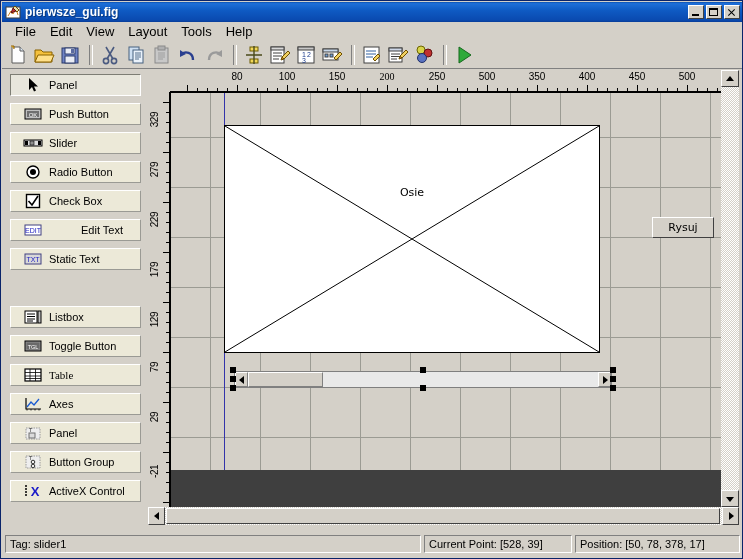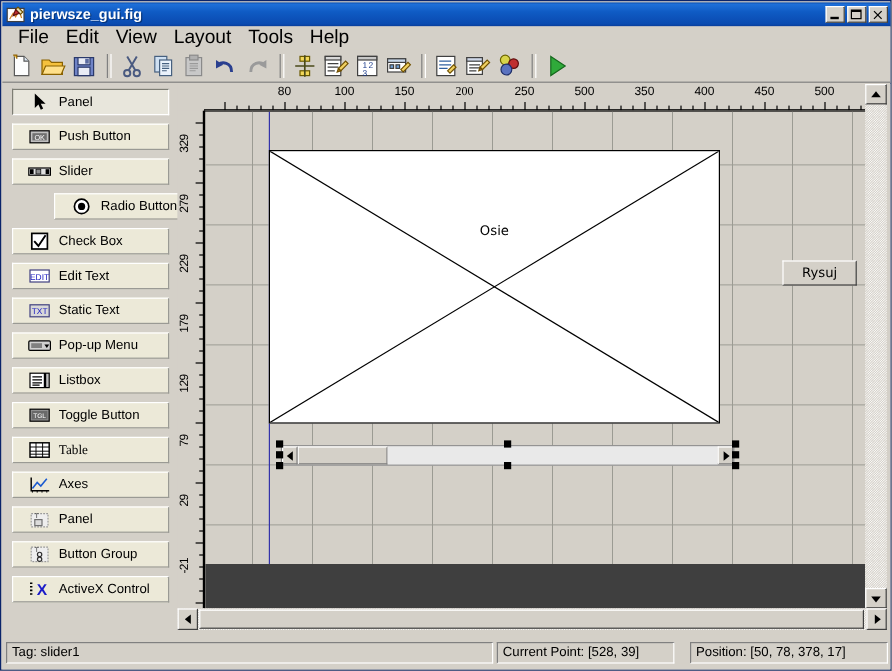--- a/index.html
+++ b/index.html
@@ -36,21 +36,21 @@
   .g-max{width:9px;height:8px;left:2px;top:2px;border:1px solid #000;background:transparent !important;box-sizing:border-box;border-top-width:2px;}
   .g-cl1,.g-cl2{width:9px;height:1px;left:2px;top:6px;}
   .g-cl1{transform:rotate(45deg);}
   .g-cl2{transform:rotate(-45deg);}
 
   
   .menubar{
     position:absolute;left:1px;top:21px;width:741px;height:19px;
     background:#d4d0c8;display:flex;align-items:center;padding-left:6px;box-sizing:border-box;
   }
-  .menuitem{font-size:16px;color:#000;padding:2px 7px;cursor:default;text-align:center;}
+  .menuitem{font-size:13px;color:#000;padding:2px 7px;cursor:default;text-align:center;}
 
   
   .toolbar{
     position:absolute;left:1px;top:40px;width:741px;height:28px;
     background:#d4d0c8;display:flex;align-items:center;padding-left:4px;box-sizing:border-box;
     border-bottom:1px solid #808080;
   }
   .tbtn{width:24px;height:24px;position:relative;margin-right:2px;flex:0 0 auto;}
   .tsep{width:2px;height:20px;margin:0 5px;border-left:1px solid #808080;border-right:1px solid #fff;flex:0 0 auto;}
 
@@ -201,21 +201,21 @@
     background:#d4d0c8;display:flex;align-items:center;padding:0 3px;box-sizing:border-box;
   }
   .st-panel{
     height:18px;
     border-top:1px solid #808080;border-left:1px solid #808080;
     border-right:1px solid #fff;border-bottom:1px solid #fff;
     box-sizing:border-box;display:flex;align-items:center;
     font-size:11px;color:#000;padding-left:4px;white-space:nowrap;
   }
   .st-tag{flex:1 1 auto;margin-right:3px;}
-  .st-cur{width:148px;margin-right:13px;}
+  .st-cur{width:148px;margin-right:3px;}
   .st-pos{width:165px;}
 </style>
 </head>
 <body>
 
 <div id="app">
 
   <div class="titlebar">
     <div class="tb-icon">
       <svg width="16" height="15" viewBox="0 0 16 15">
@@ -421,70 +421,60 @@
         <svg width="20" height="16" viewBox="0 0 20 16">
           <rect x="1" y="5" width="18" height="6" fill="#e0e0e0" stroke="#000"></rect>
           <rect x="2" y="6" width="3" height="4" fill="#000"></rect>
           <rect x="7" y="6" width="4" height="4" fill="#909090" stroke="#000" stroke-width="0.6"></rect>
           <rect x="15" y="6" width="3" height="4" fill="#000"></rect>
         </svg>
       </span>
       <span class="pal-lb">Slider</span>
     </div>
 
-    <div class="pal-btn" style="top:91px;margin-left:35px;">
+    <div class="pal-btn" style="top:91px;">
       <span class="pal-ic">
         <svg width="20" height="16" viewBox="0 0 20 16">
           <circle cx="10" cy="8" r="6" fill="#fff" stroke="#000" stroke-width="1.4"></circle>
           <circle cx="10" cy="8" r="3" fill="#000"></circle>
         </svg>
       </span>
       <span class="pal-lb">Radio Button</span>
     </div>
 
     <div class="pal-btn" style="top:120px;">
       <span class="pal-ic">
         <svg width="20" height="16" viewBox="0 0 20 16">
           <rect x="3.5" y="1.5" width="13" height="13" fill="#fff" stroke="#000" stroke-width="1.4"></rect>
           <path d="M5.5 8 L9 12 L15 3" fill="none" stroke="#000" stroke-width="1.6"></path>
         </svg>
       </span>
       <span class="pal-lb">Check Box</span>
     </div>
 
-    <div class="pal-btn" style="top:149px;">
+    <div class="pal-btn" style="top:149px;gap:32px;">
       <span class="pal-ic">
         <svg width="20" height="16" viewBox="0 0 20 16">
           <rect x="2" y="3" width="16" height="10" fill="#fff" stroke="#404080"></rect>
           <text x="10" y="11" font-size="7" fill="#2020c0" text-anchor="middle" font-family="Liberation Sans, sans-serif">EDIT</text>
         </svg>
       </span>
       <span class="pal-lb">Edit Text</span>
     </div>
 
     <div class="pal-btn" style="top:178px;">
       <span class="pal-ic">
         <svg width="20" height="16" viewBox="0 0 20 16">
           <rect x="2" y="3" width="16" height="10" fill="#d8d8d8" stroke="#404080"></rect>
           <text x="10" y="11" font-size="7" fill="#2020c0" text-anchor="middle" font-family="Liberation Sans, sans-serif">TXT</text>
         </svg>
       </span>
       <span class="pal-lb">Static Text</span>
     </div>
 
-    <div class="pal-btn" style="top:207px;">
-      <span class="pal-ic">
-        <svg width="20" height="16" viewBox="0 0 20 16">
-          <rect x="1" y="4" width="18" height="8" rx="1" fill="#d0d0d0" stroke="#000"></rect>
-          <rect x="3" y="6" width="9" height="4" fill="#808080"></rect>
-          <path d="M14 7 l4 0 l-2 3 Z" fill="#000"></path>
-        </svg>
-      </span>
-      <span class="pal-lb">Pop-up Menu</span>
-    </div>
 
     <div class="pal-btn" style="top:236px;">
       <span class="pal-ic">
         <svg width="20" height="16" viewBox="0 0 20 16">
           <rect x="2" y="2" width="12" height="12" fill="#fff" stroke="#000"></rect>
           <path d="M4 5 h8 M4 7.5 h8 M4 10 h8 M4 12 h6" stroke="#000" stroke-width="1"></path>
           <rect x="15" y="2" width="3" height="12" fill="#c0c0c0" stroke="#000"></rect>
         </svg>
       </span>
       <span class="pal-lb">Listbox</span>

